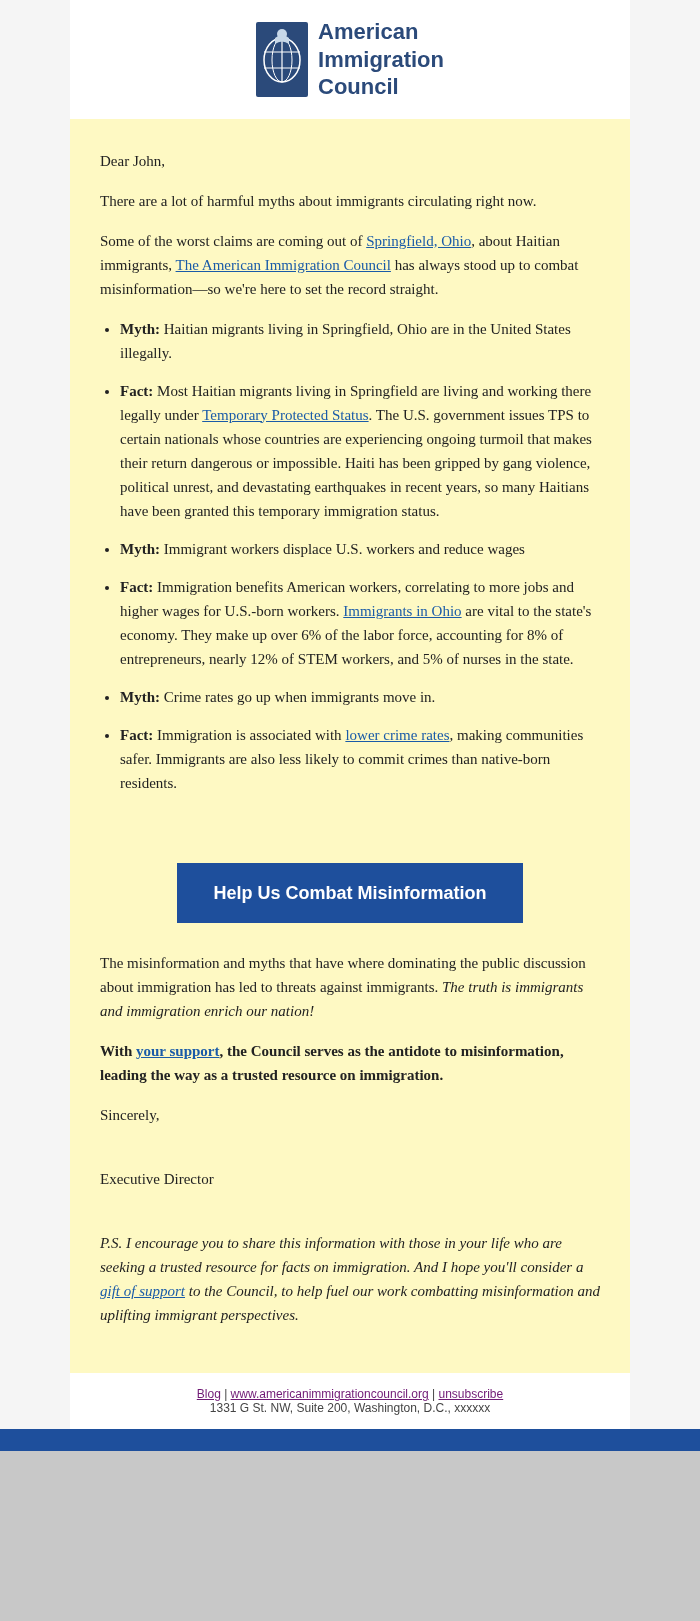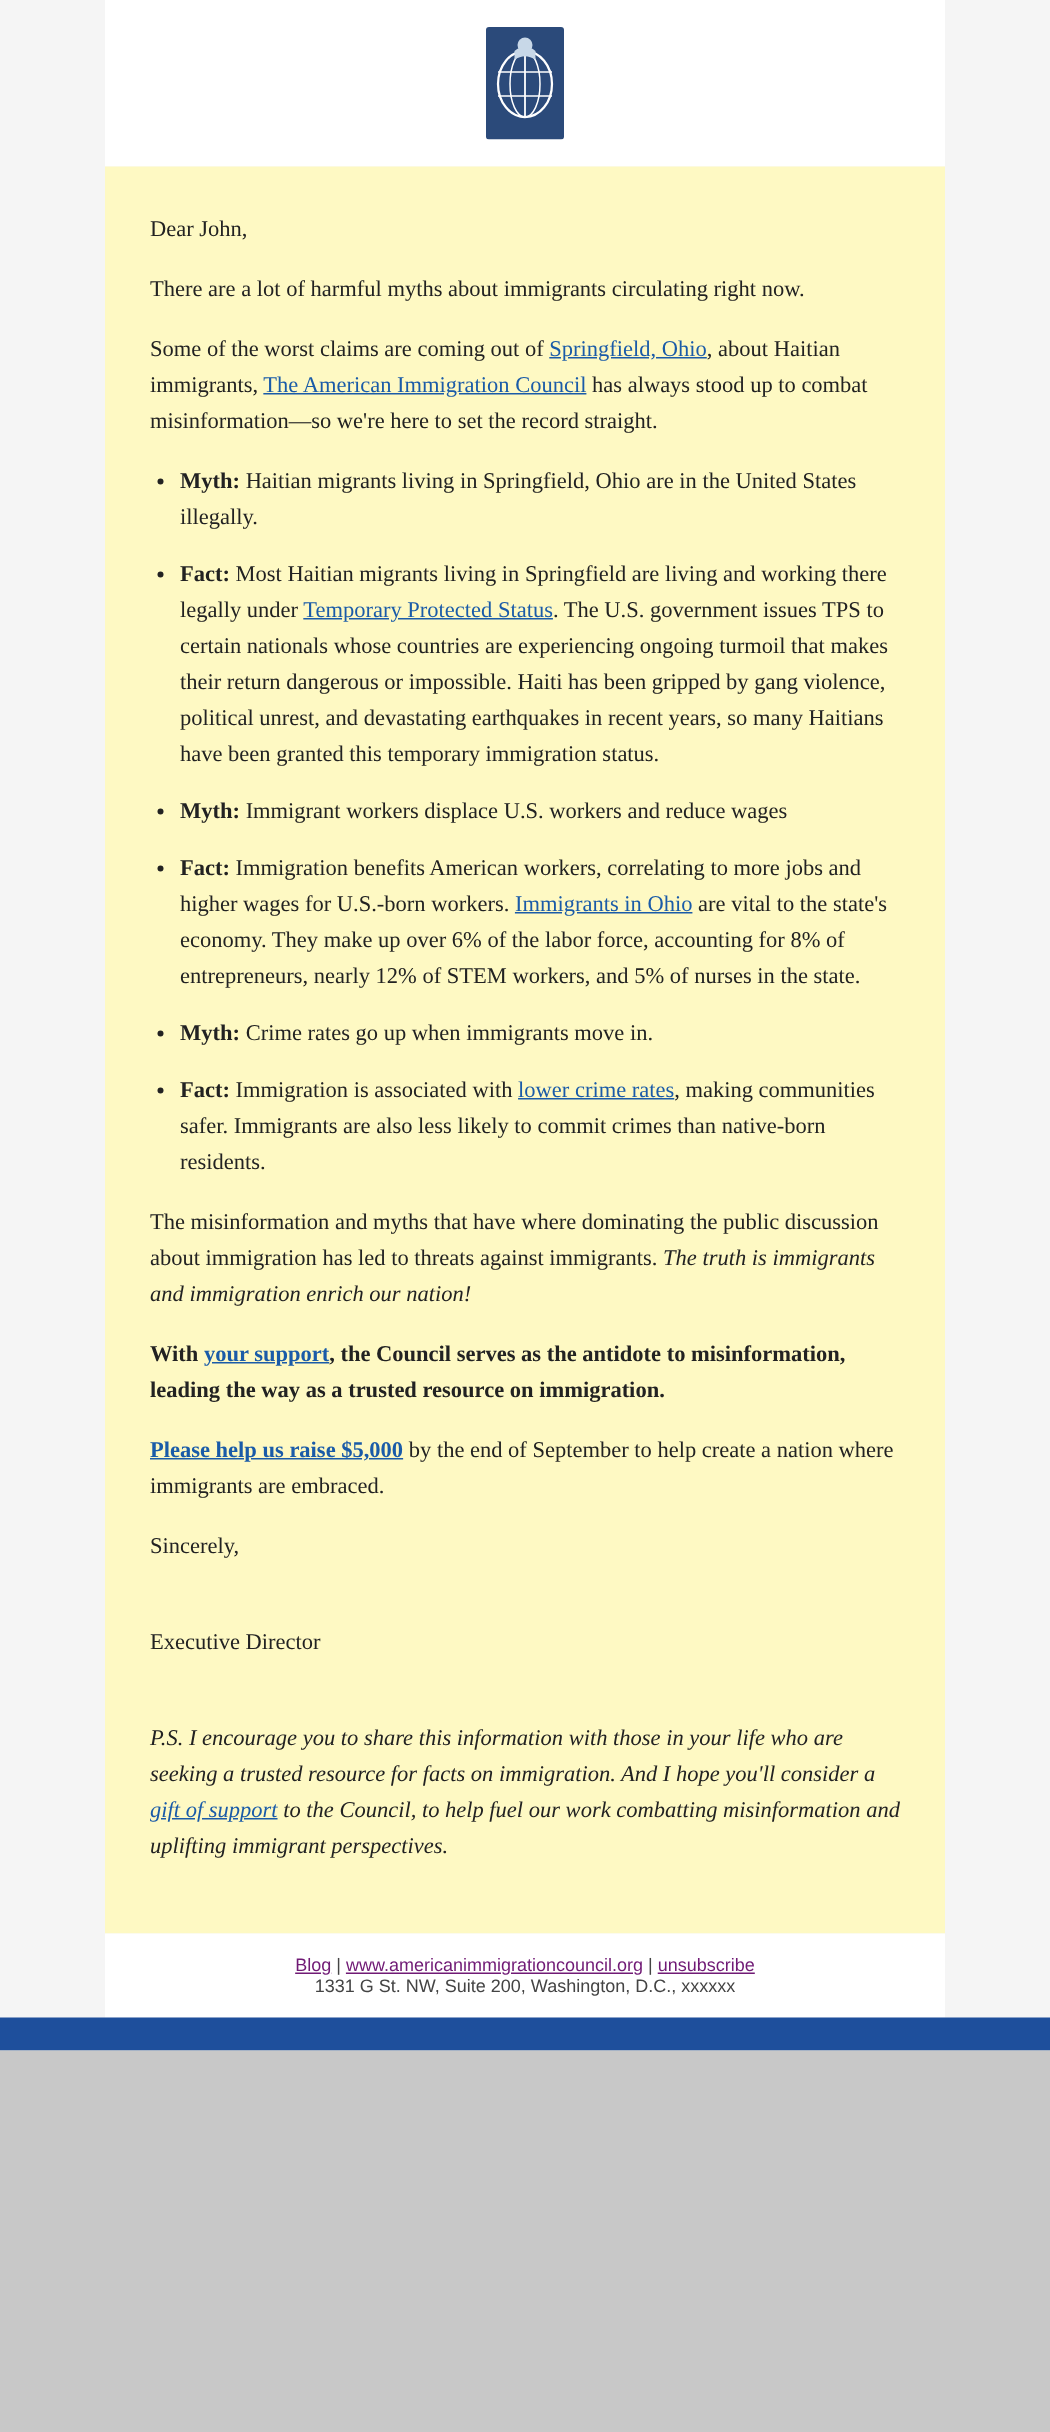--- a/index.html
+++ b/index.html
@@ -130,20 +130,25 @@
 
         <line x1="26" y1="16" x2="26" y2="60" stroke="#ffffff" stroke-width="1.2"></line>
 
         <ellipse cx="26" cy="38" rx="10" ry="22" fill="none" stroke="#ffffff" stroke-width="1"></ellipse>
         <line x1="8" y1="30" x2="44" y2="30" stroke="#ffffff" stroke-width="1"></line>
         <line x1="8" y1="46" x2="44" y2="46" stroke="#ffffff" stroke-width="1"></line>
 
         <circle cx="26" cy="12" r="5" fill="#c8d8e8"></circle>
         <path d="M19 22 Q26 17 33 22 L33 16 Q26 10 19 16 Z" fill="#c8d8e8"></path>
       </svg>
+      <div class="logo-text">
+        <span>American</span><br>
+        <span>Immigration</span><br>
+        <span>Council</span>
+      </div>
     </div>
   </div>
 
   <div class="email-container">
     <div class="content">
 
       <p class="greeting">Dear John,</p>
 
       <p>There are a lot of harmful myths about immigrants circulating right now.</p>
 
@@ -165,32 +170,32 @@
           <span class="bold">Fact:</span><span> Immigration benefits American workers, correlating to more jobs and higher wages for U.S.-born workers. </span><a href="#">Immigrants in Ohio</a><span> are vital to the state's economy. They make up over 6% of the labor force, accounting for 8% of entrepreneurs, nearly 12% of STEM workers, and 5% of nurses in the state.</span>
         </li>
         <li>
           <span class="bold">Myth:</span><span> Crime rates go up when immigrants move in.</span>
         </li>
         <li>
           <span class="bold">Fact:</span><span> Immigration is associated with </span><a href="#">lower crime rates</a><span>, making communities safer. Immigrants are also less likely to commit crimes than native-born residents.</span>
         </li>
       </ul>
 
+      <div class="cta-section">
+        <a href="#" class="cta-button">Help Us Combat Misinformation</a>
+      </div>
 
       <p>
         <span>The misinformation and myths that have where dominating the public discussion about immigration has led to threats against immigrants.</span> <em class="italic">The truth is immigrants and immigration enrich our nation!</em>
       </p>
 
       <p>
         <strong><span>With </span><a href="#" class="support-link">your support</a><span>, the Council serves as the antidote to misinformation, leading the way as a trusted resource on immigration.</span></strong>
       </p>
 
-      <p>
-        <a href="#" class="fundraise-link">Please help us raise $5,000</a><span> by the end of September to help create a nation where immigrants are embraced.</span>
-      </p>
 
       <p>Sincerely,</p>
       <br>
       <p>Executive Director</p>
       <br>
       <p>
         <em><span class="italic">P.S. I encourage you to share this information with those in your life who are seeking a trusted resource for facts on immigration. And I hope you'll consider a </span><a href="#" class="italic" style="font-style:italic;">gift of support</a><span class="italic"> to the Council, to help fuel our work combatting misinformation and uplifting immigrant perspectives.</span></em>
       </p>
 
     </div>

